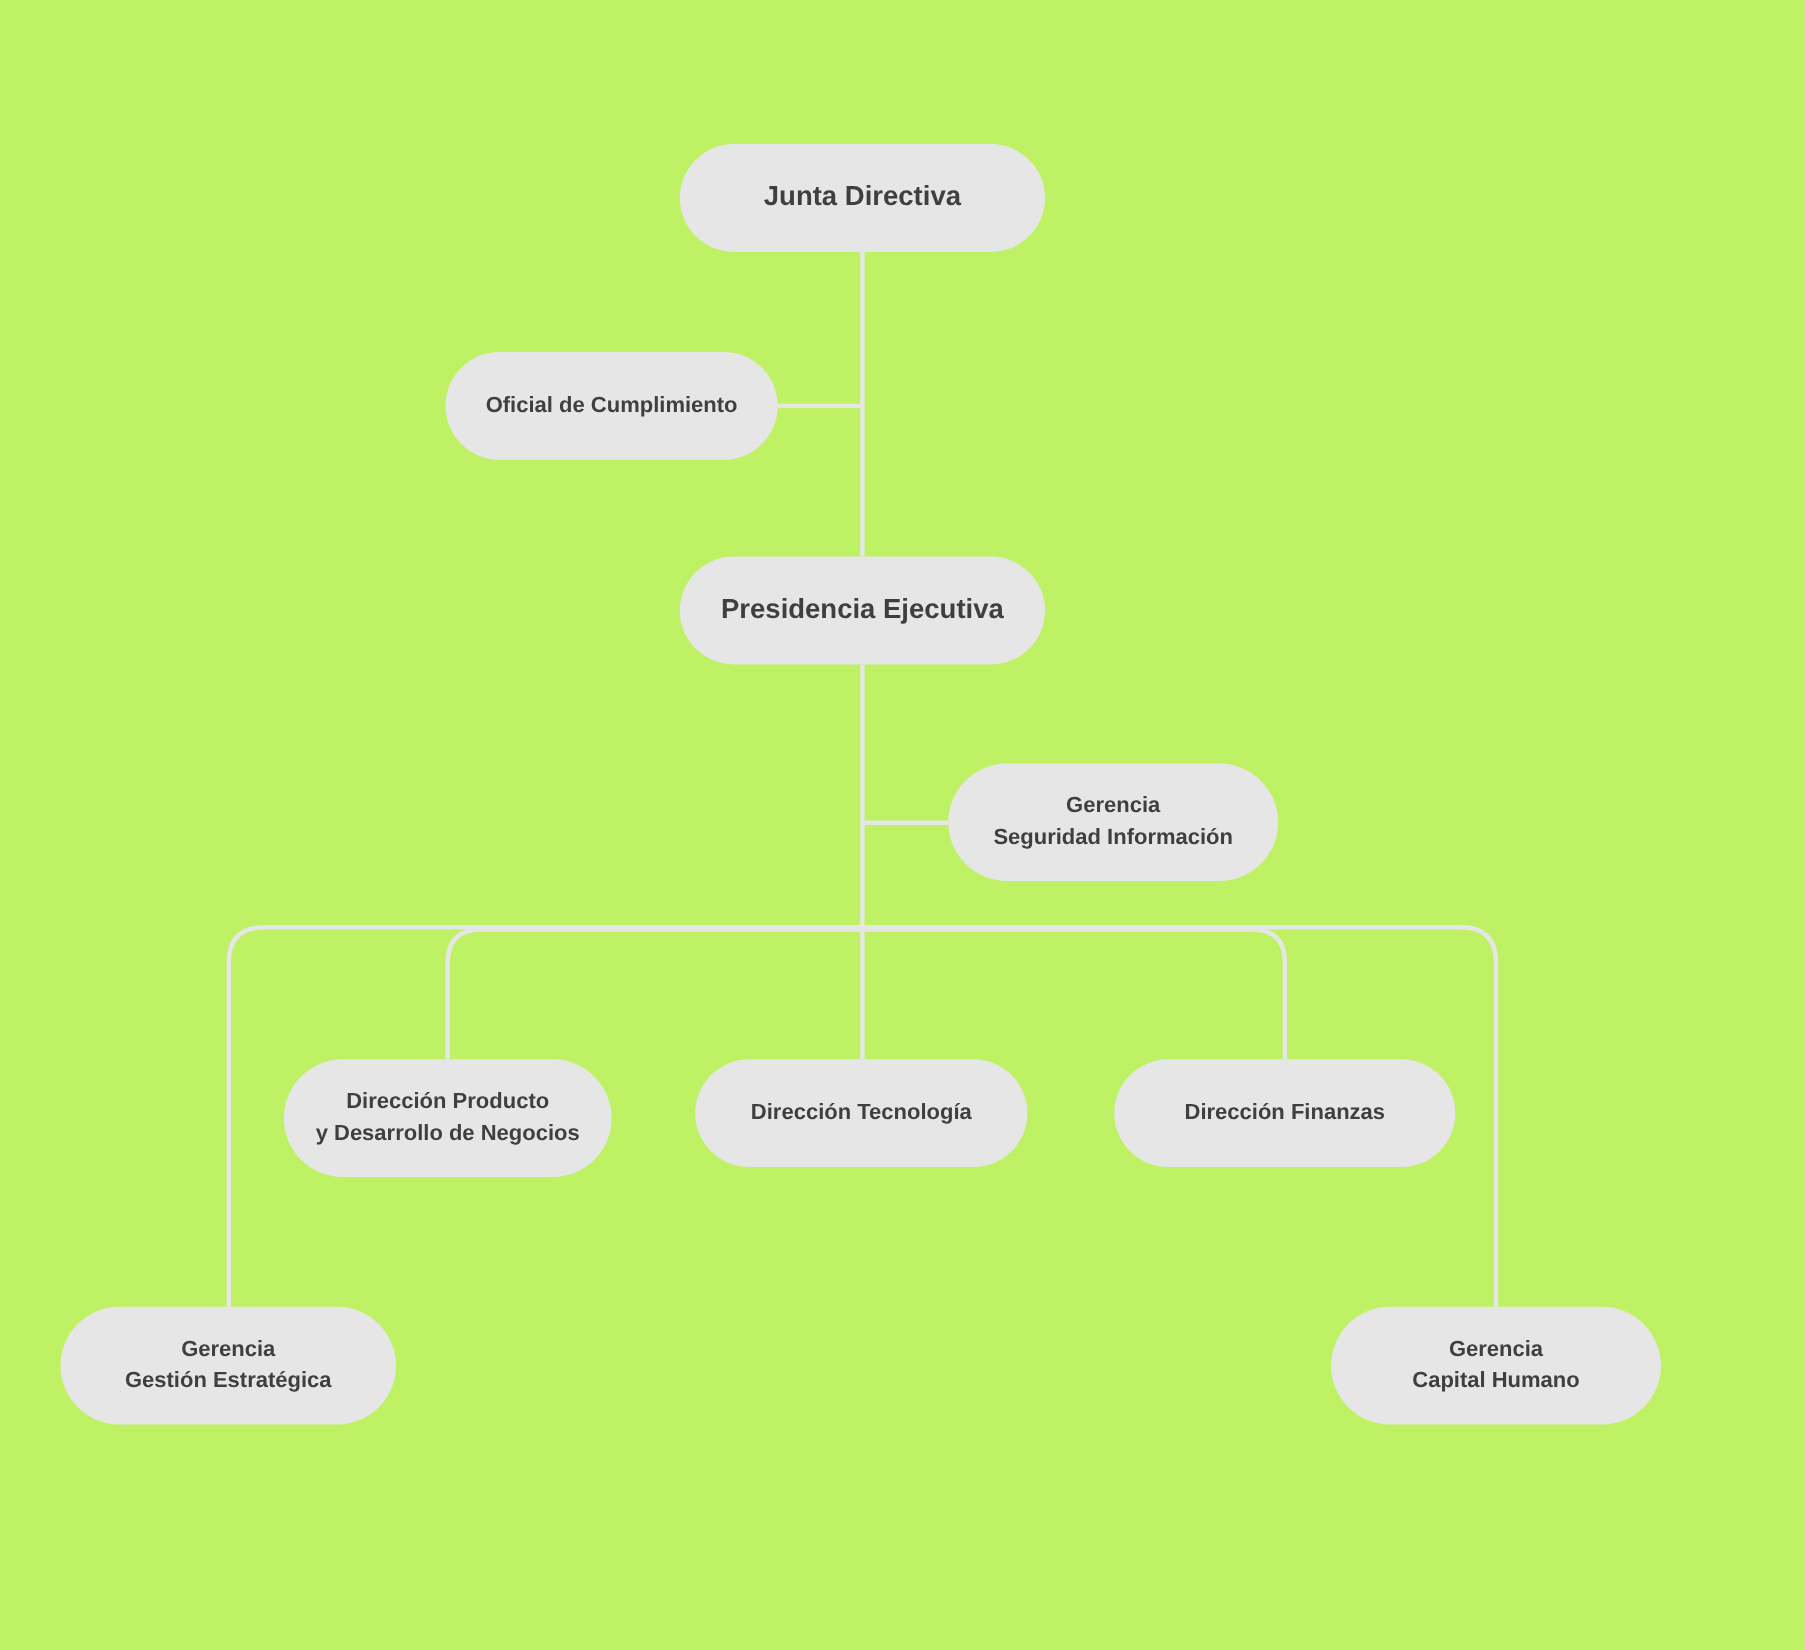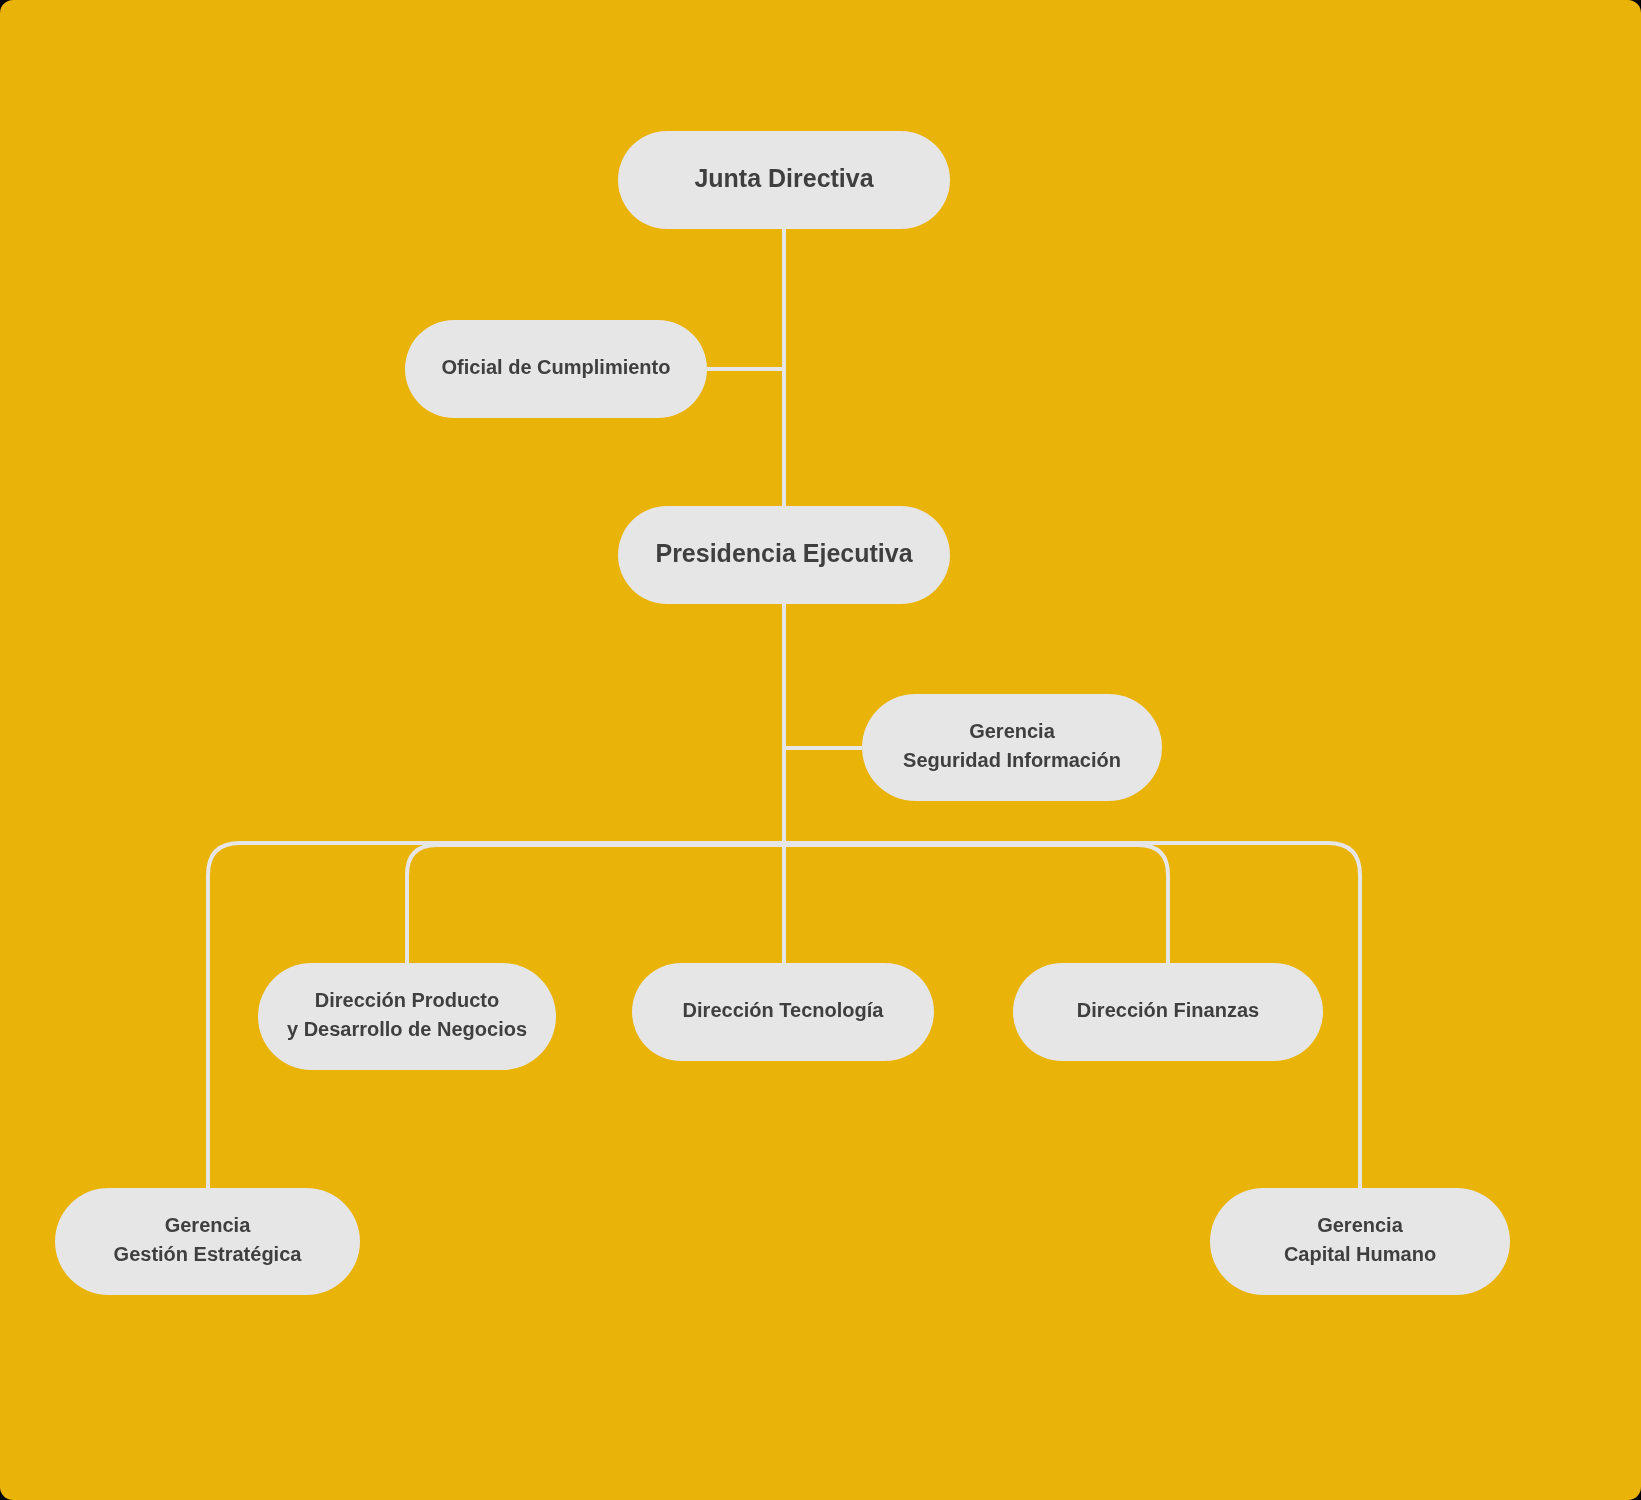--- a/index.html
+++ b/index.html
@@ -10,22 +10,21 @@
   body {
     width: 1641px;
     height: 1500px;
     overflow: hidden;
     font-family: "Liberation Sans", sans-serif;
   }
   #chart-root {
     position: relative;
     width: 1641px;
     height: 1500px;
-    background: #eab308;
-    border-radius: 13px;
+    background: #bef264;
   }
   svg.org-canvas {
     position: absolute;
     left: 0;
     top: 0;
     width: 1641px;
     height: 1500px;
     display: block;
   }
   .node-shape {

